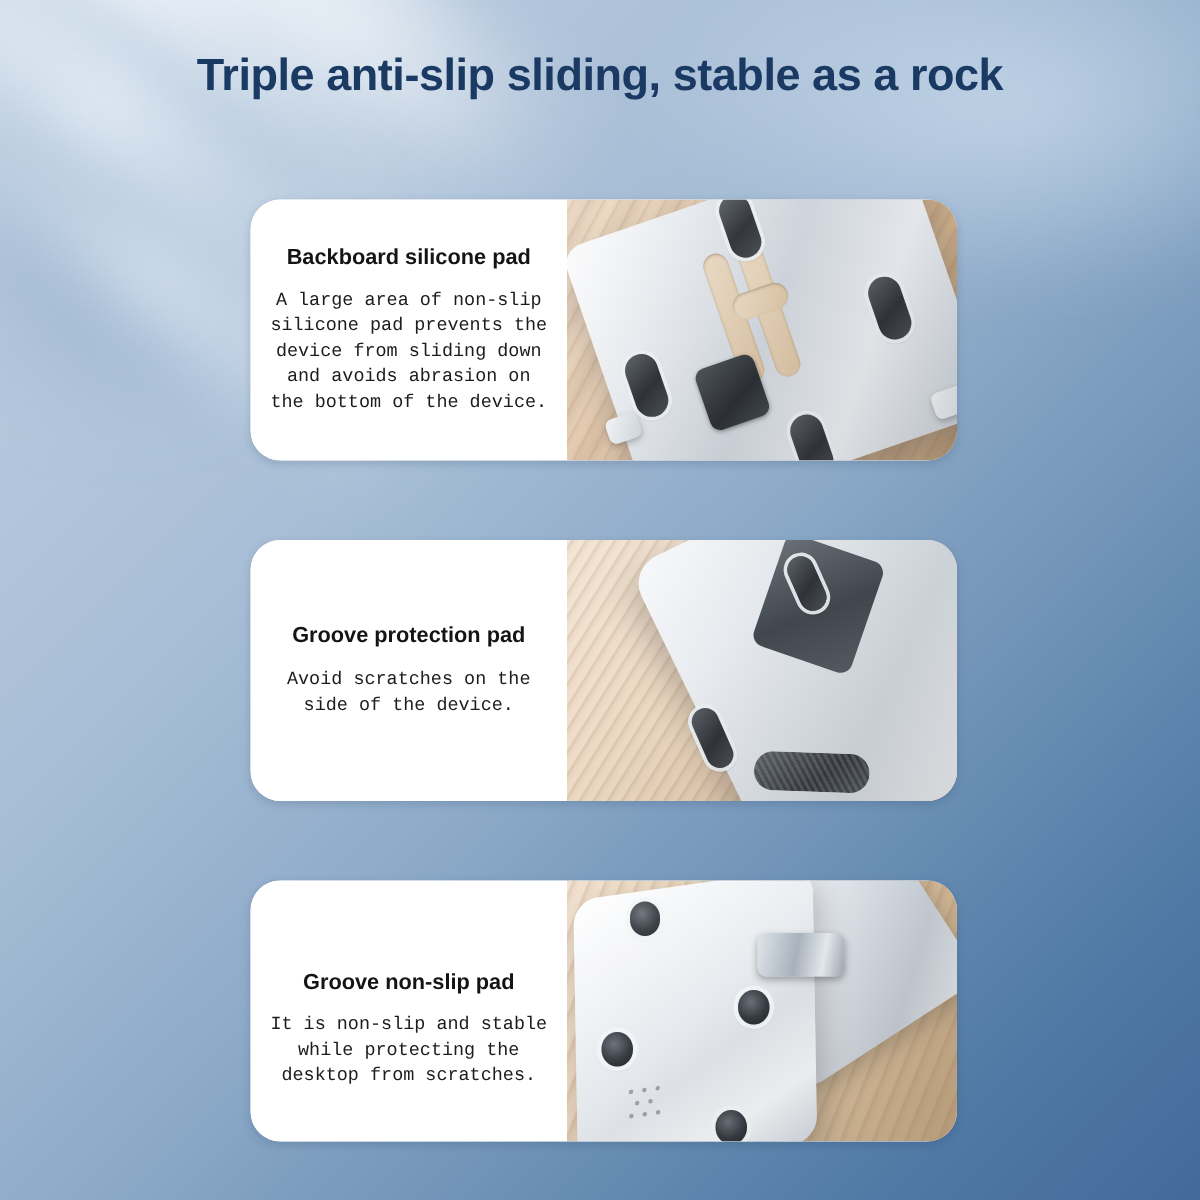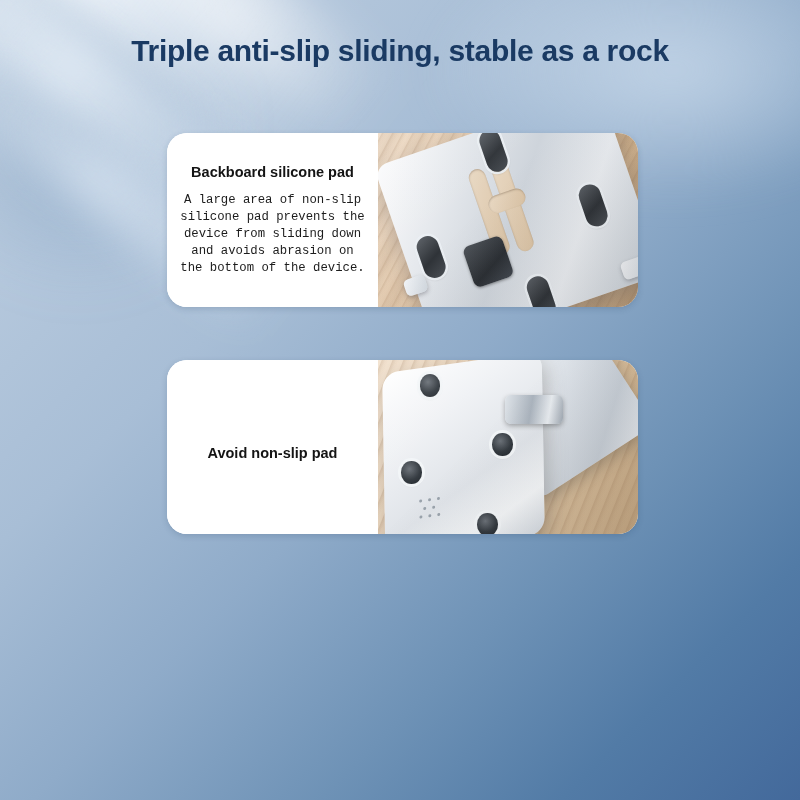--- a/index.html
+++ b/index.html
@@ -317,24 +317,45 @@
           <div class="pad-square" style="left:24%; top:54%; width:17%; height:22%;"></div>
 
           <div class="foot" style="left:-4%; top:60%; width:9%;  height:9%;"></div>
           <div class="foot" style="left:84%; top:88%; width:13%; height:9%;"></div>
         </div>
 
         <div class="photo-shade"></div>
       </div>
     </div>
 
+    <div class="card">
+      <div class="card-text">
+        <div class="card-title">Groove protection pad</div>
+        <div class="card-body">Avoid scratches on the side of the device.</div>
+      </div>
+      <div class="card-photo">
+        <div class="wood wood-2"></div>
+
+        <div class="metal plate2">
+          <div class="pad-diamond" style="left:34%; top:14%; width:34%; height:30%;"></div>
+          <div class="pad-strip" style="left:6%;  top:62%; width:38%; height:10%; transform:rotate(28deg);"></div>
+
+        </div>
+
+        <div class="pad-oval" style="left:58%; top:6%;  width:7%;  height:22%; transform:rotate(-24deg);"></div>
+        <div class="pad-oval" style="left:34%; top:64%; width:7%;  height:24%; transform:rotate(-24deg);"></div>
+
+        <div class="photo-shade"></div>
+      </div>
+    </div>
 
     <div class="card">
       <div class="card-text v-low">
-        <div class="card-title">Avoid non-slip pad</div>
+        <div class="card-title">Groove non-slip pad</div>
+        <div class="card-body">It is non-slip and stable while protecting the desktop from scratches.</div>
       </div>
       <div class="card-photo">
         <div class="wood wood-3"></div>
 
         <div class="metal arm3"></div>
         <div class="metal plate3">
           <div class="dots3">
             <i style="left:0;   top:0;"></i>
               <i style="left:9px; top:0;"></i>
               <i style="left:18px;top:0;"></i>

